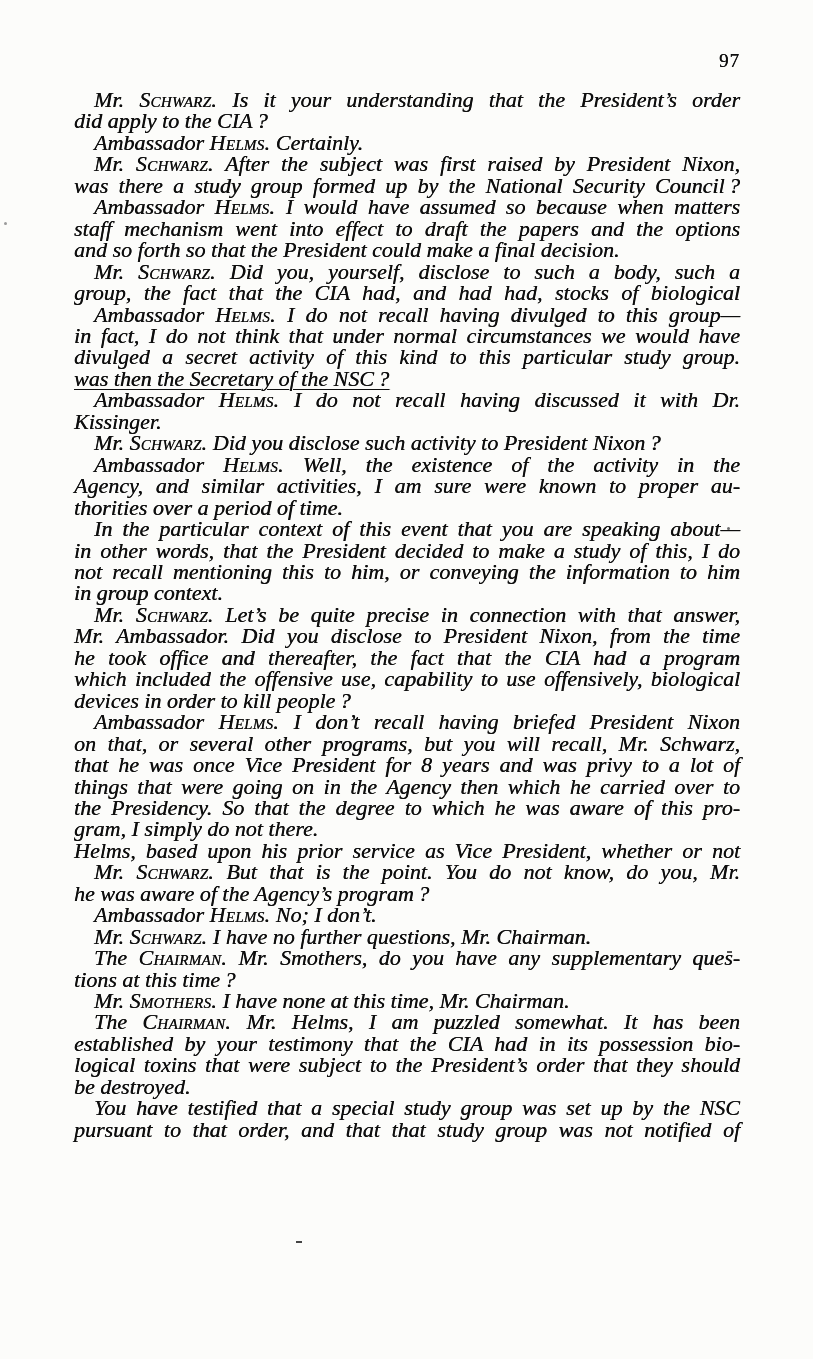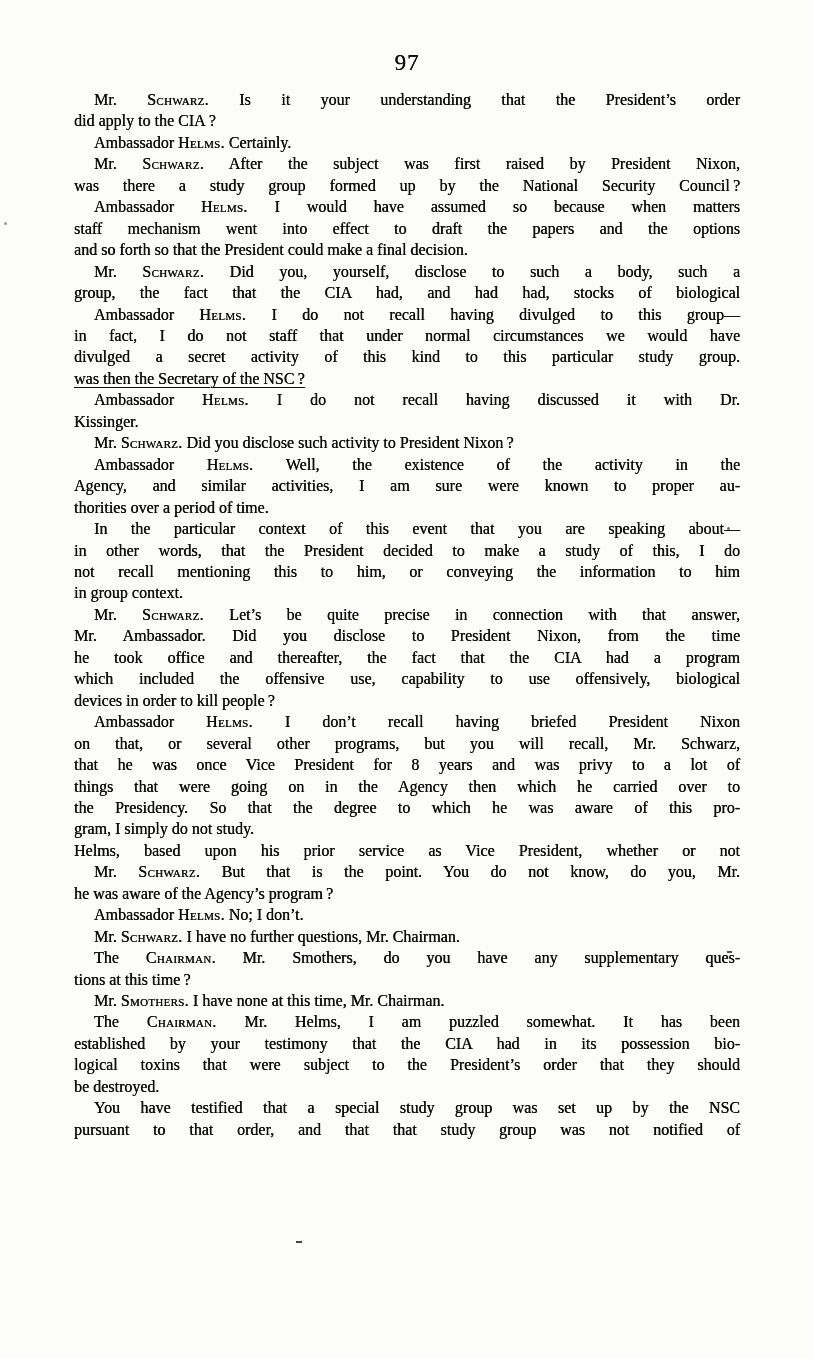--- a/index.html
+++ b/index.html
@@ -7,31 +7,32 @@
     width: 813px; height: 1359px;
     background: #fcfcfa;
     position: relative;
     overflow: hidden;
     font-family: "Liberation Serif", serif;
     color: #0e0e0e;
   }
   .page-number {
     position: absolute;
     top: 50px; left: 74px; width: 666px;
-    text-align: center;
-    font-size: 23px;
+    text-align: right;
+    font-size: 19px;
     letter-spacing: 1px;
     text-shadow: 0.3px 0 0 currentColor;
   }
   .text-col {
     position: absolute;
     left: 74px; top: 89px; width: 666px;
-    font-size: 16px;
+    font-size: 22px;
     line-height: 21.45px;
     text-shadow: 0.3px 0 0 currentColor;
+    font-style: italic;
   }
   .para { margin: 0; }
   .line { text-align: justify; }
   .jl { text-align-last: justify; }
   .ll { text-align-last: left; }
   .first { text-indent: 20px; }
   .sc { font-variant: small-caps; letter-spacing: 0.3px; }
   .ul { text-decoration: underline; text-decoration-thickness: 1.4px; text-underline-offset: 2.5px; }
   .speck { position: absolute; background: #6e6e6e; }
   .speck.round { border-radius: 50%; }
@@ -63,21 +64,21 @@
     <div class="line ll">and so forth so that the President could make a final decision.</div>
   </div>
 
   <div class="para">
     <div class="line first jl"><span class="sp">Mr.</span> <span class="sc">Schwarz.</span> <span>Did you, yourself, disclose to such a body, such a</span></div>
     <div class="line jl">group, the fact that the CIA had, and had had, stocks of biological</div>
   </div>
 
   <div class="para">
     <div class="line first jl"><span class="sp">Ambassador</span> <span class="sc">Helms.</span> <span>I do not recall having divulged to this group—</span></div>
-    <div class="line jl">in fact, I do not staff that under normal circumstances we would have</div>
+    <div class="line jl">in fact, I do not think that under normal circumstances we would have</div>
     <div class="line jl">divulged a secret activity of this kind to this particular study group.</div>
   </div>
 
   <div class="para">
     <div class="line ll ul">was then the Secretary of the NSC ?</div>
   </div>
 
   <div class="para">
     <div class="line first jl"><span class="sp">Ambassador</span> <span class="sc">Helms.</span> <span>I do not recall having discussed it with Dr.</span></div>
     <div class="line ll">Kissinger.</div>
@@ -107,21 +108,21 @@
     <div class="line jl">which included the offensive use, capability to use offensively, biological</div>
     <div class="line ll">devices in order to kill people ?</div>
   </div>
 
   <div class="para">
     <div class="line first jl"><span class="sp">Ambassador</span> <span class="sc">Helms.</span> <span>I don’t recall having briefed President Nixon</span></div>
     <div class="line jl">on that, or several other programs, but you will recall, Mr. Schwarz,</div>
     <div class="line jl">that he was once Vice President for 8 years and was privy to a lot of</div>
     <div class="line jl">things that were going on in the Agency then which he carried over to</div>
     <div class="line jl">the Presidency. So that the degree to which he was aware of this pro-</div>
-    <div class="line ll">gram, I simply do not study.</div>
+    <div class="line ll">gram, I simply do not there.</div>
   </div>
 
   <div class="para">
     <div class="line jl">Helms, based upon his prior service as Vice President, whether or not</div>
     <div class="line first jl"><span class="sp">Mr.</span> <span class="sc">Schwarz.</span> <span>But that is the point. You do not know, do you, Mr.</span></div>
     <div class="line ll">he was aware of the Agency’s program ?</div>
   </div>
 
   <div class="para">
     <div class="line first ll"><span class="sp">Ambassador</span> <span class="sc">Helms.</span> <span>No; I don’t.</span></div>

